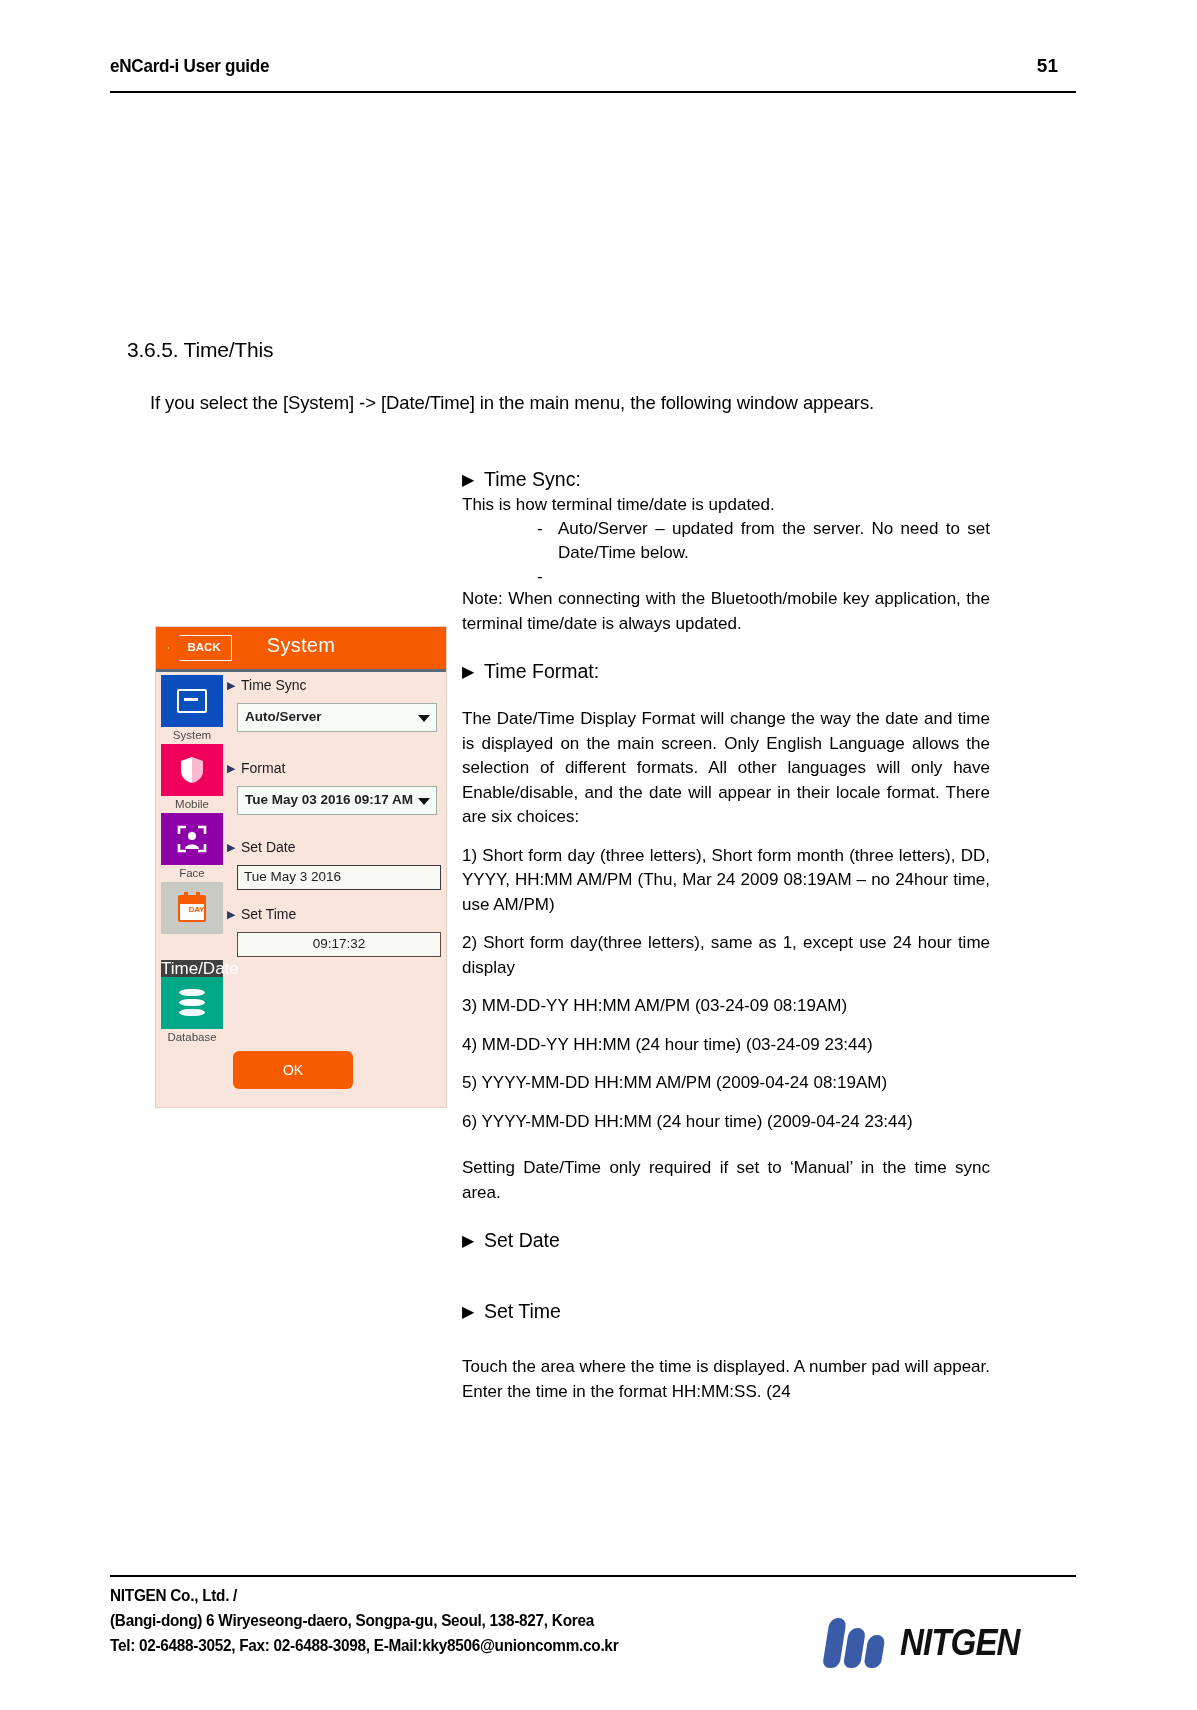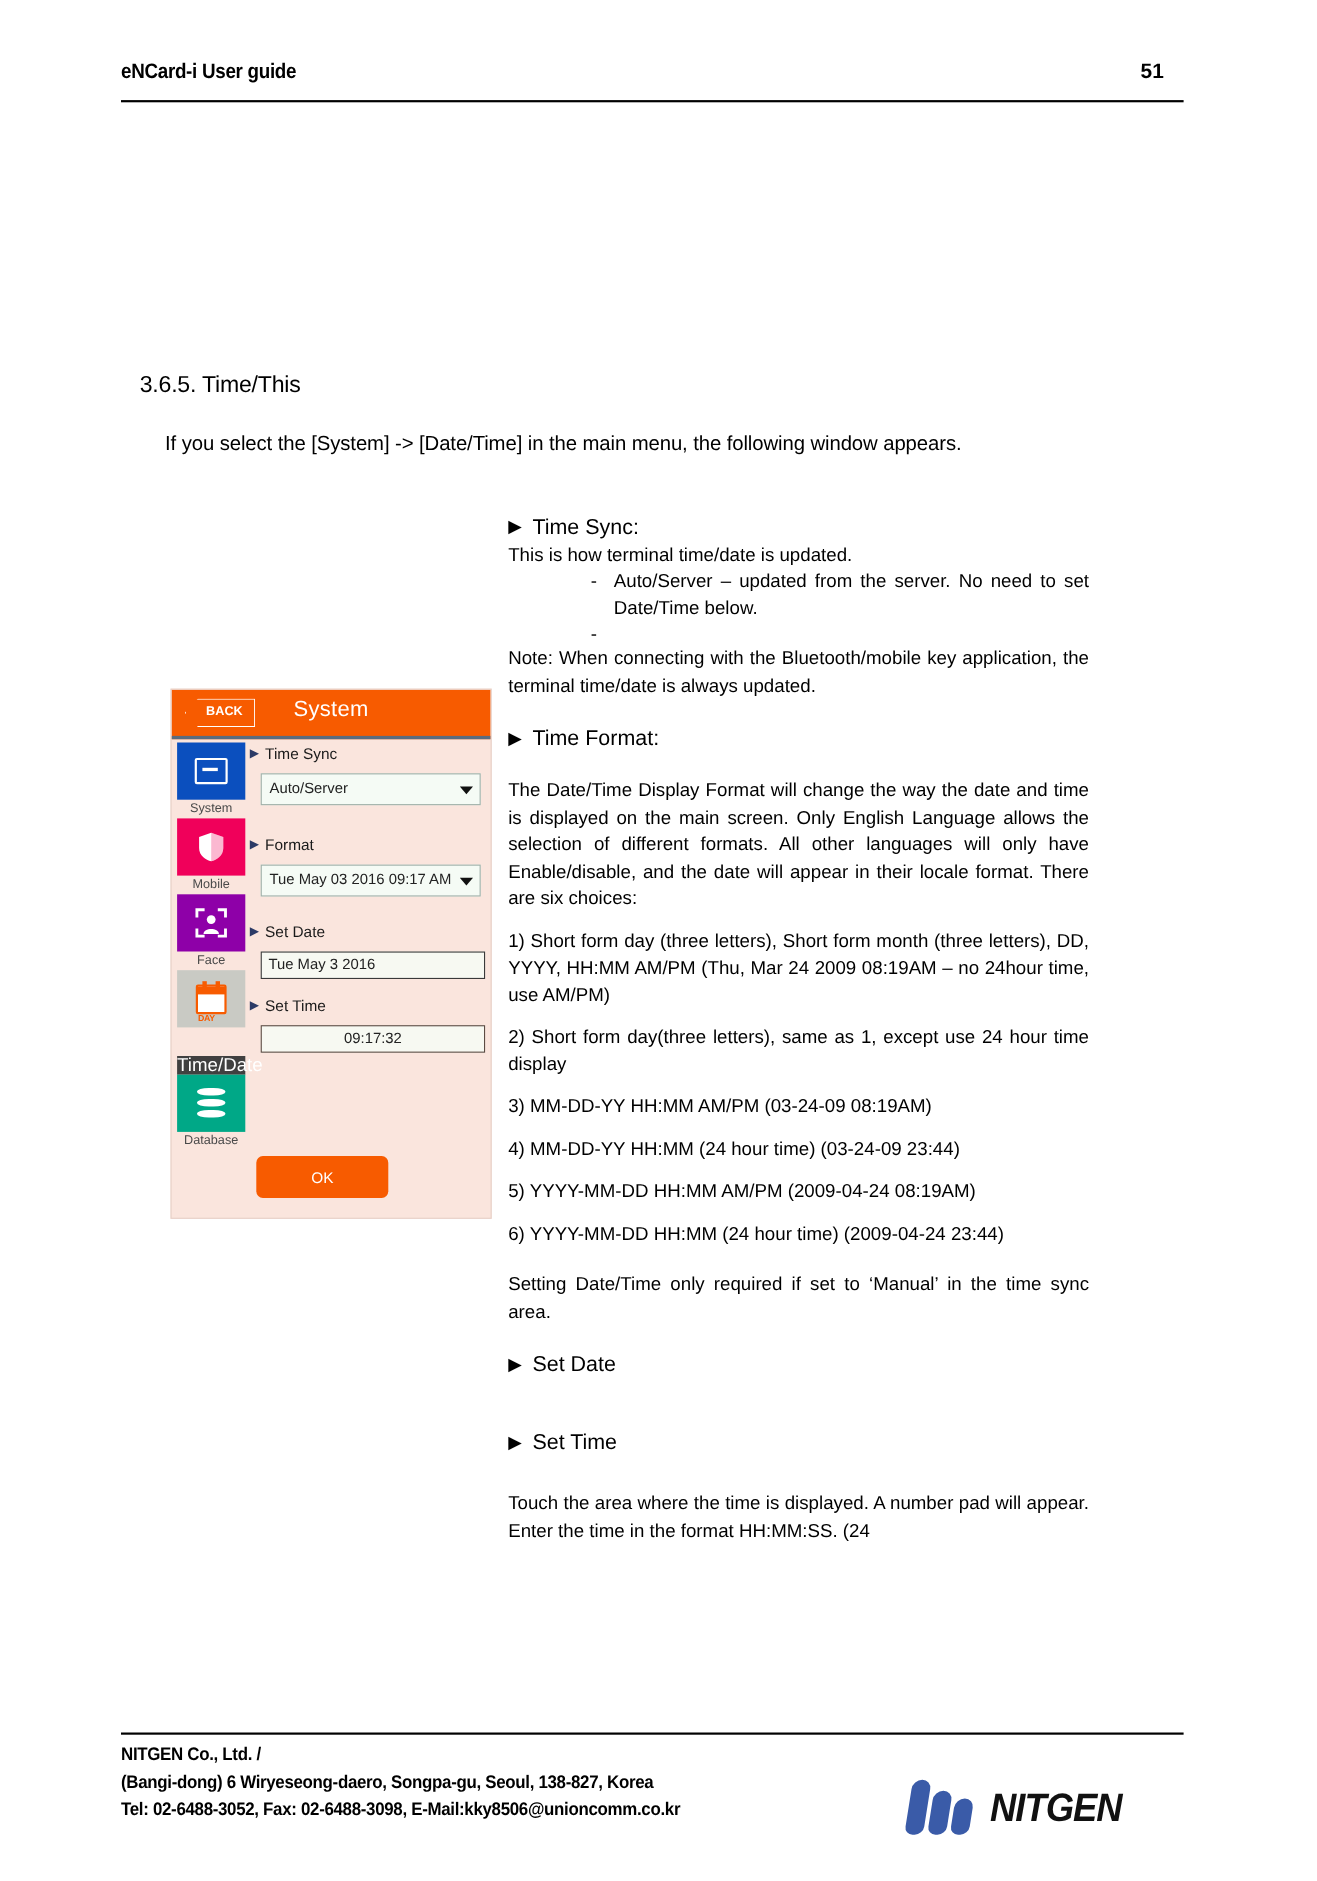--- a/index.html
+++ b/index.html
@@ -224,22 +224,22 @@
     box-sizing: border-box;
   }
   .icon-cal .cal-top {
     position: absolute;
     left: -0.5px; right: -0.5px; top: 0;
     height: 7px;
     background: #f75b00;
   }
   .icon-cal .cal-txt {
     position: absolute;
-    left: 0; right: 0; top: 24px;
-    text-align: left;
+    left: 0; right: 0; top: 8px;
+    text-align: right;
     font-size: 8px;
     font-weight: bold;
     color: #f75b00;
     letter-spacing: -0.3px;
   }
   .icon-cal .cal-tab-l,
   .icon-cal .cal-tab-r {
     position: absolute;
     top: -5px;
     width: 4px; height: 6px;
@@ -291,20 +291,21 @@
     background: #f5fbf5;
     border: 1.5px solid #9fb0a8;
     box-sizing: border-box;
   }
   .dropdown .dd-text {
     position: absolute;
     left: 7px;
     top: 5px;
     font-size: 13.5px;
     color: #222;
+    font-weight: bold;
   }
   .dropdown .dd-arrow {
     position: absolute;
     right: 6px;
     top: 11px;
     width: 0; height: 0;
     border-left: 6px solid transparent;
     border-right: 6px solid transparent;
     border-top: 7px solid #111;
   }

